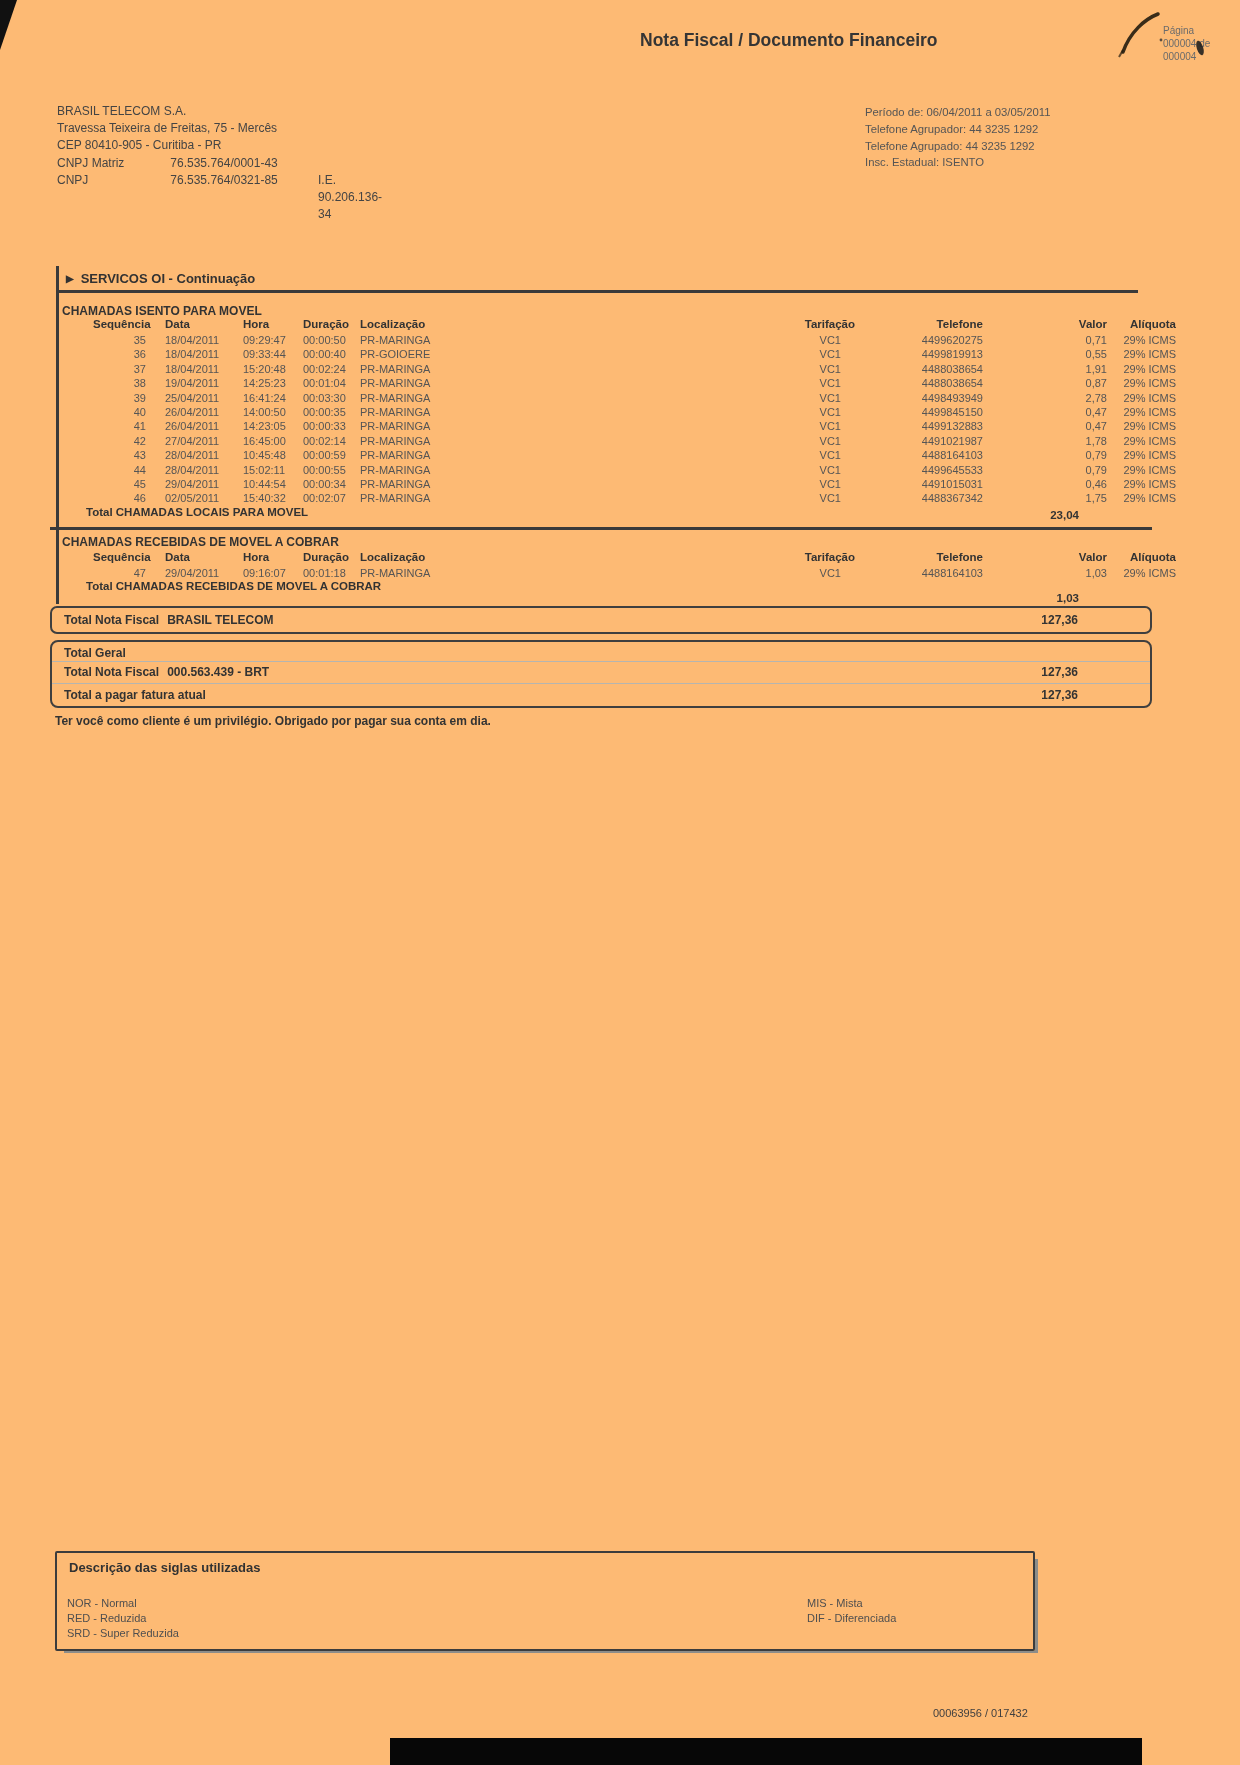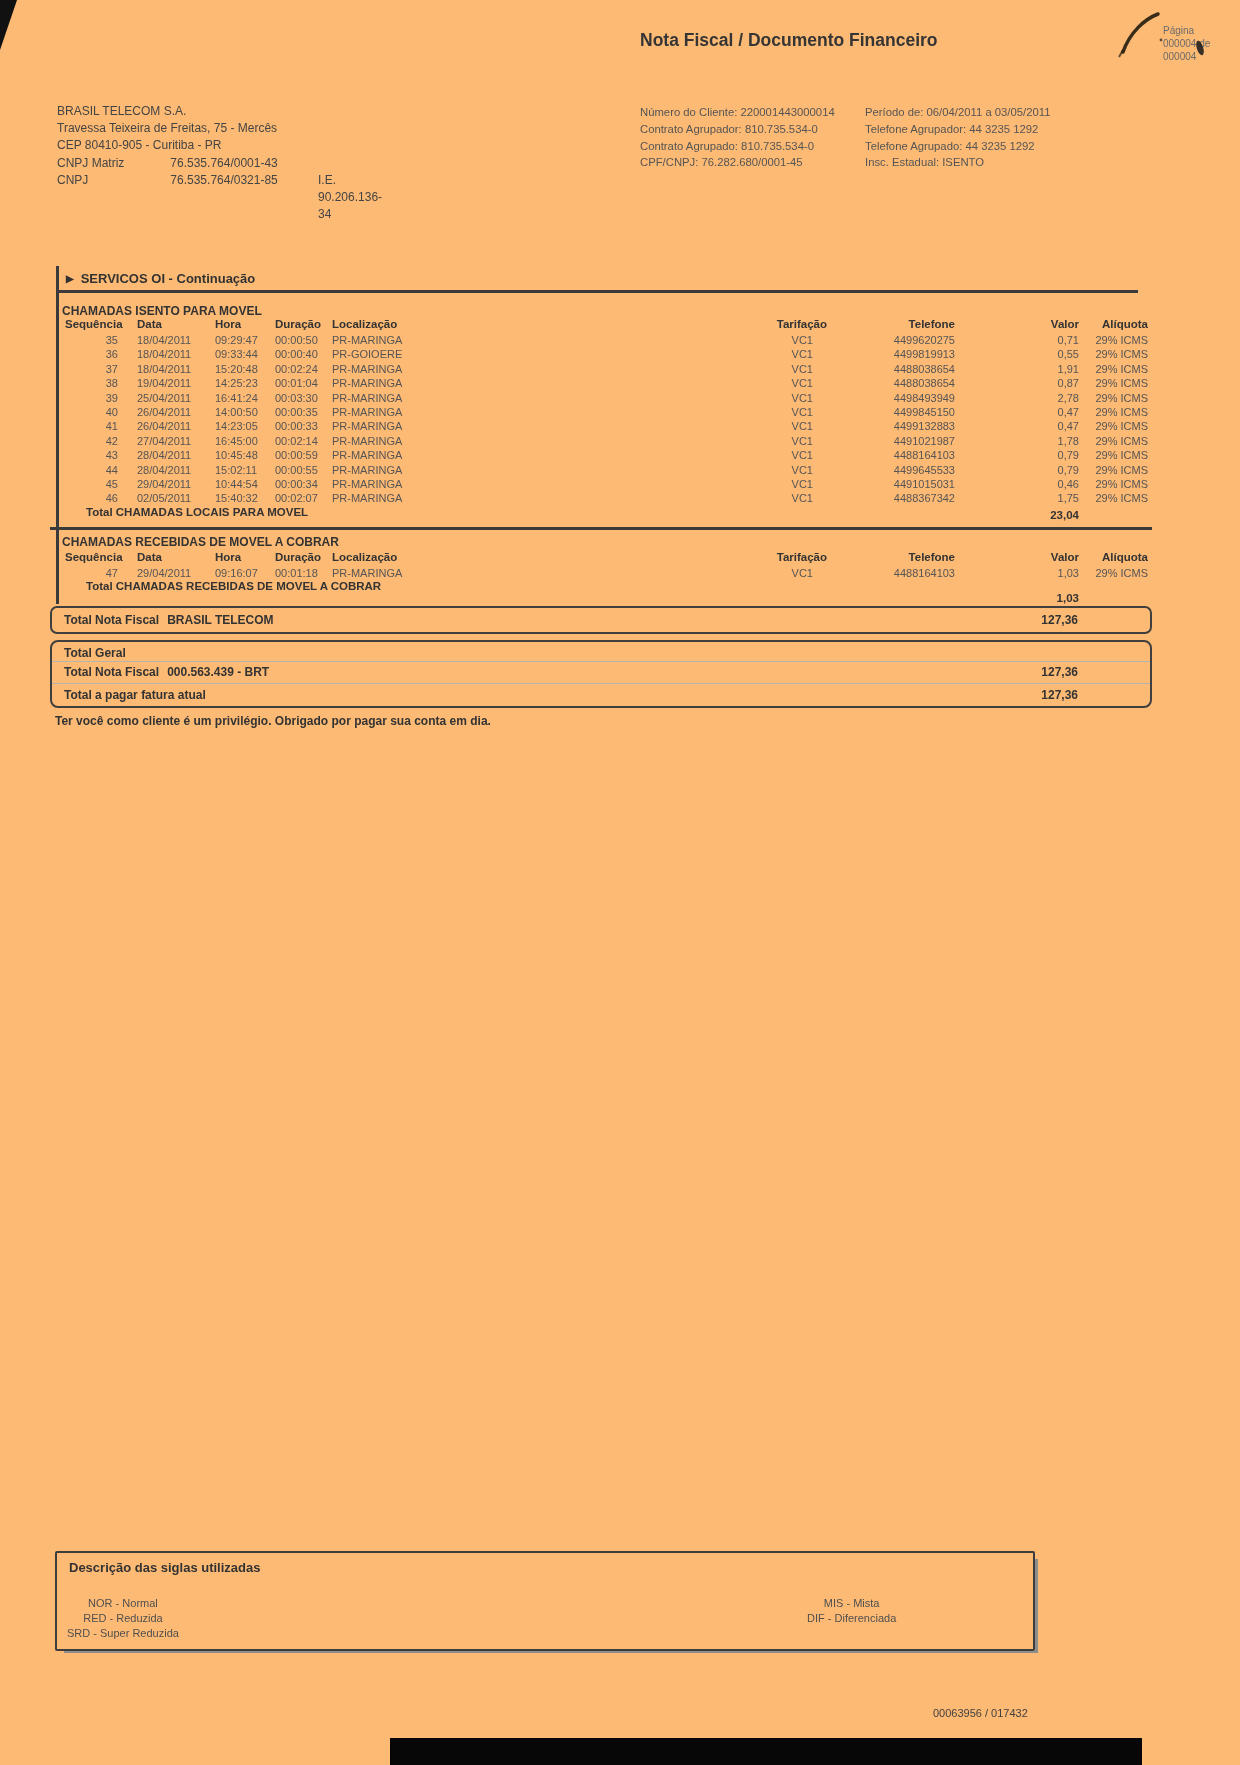--- a/index.html
+++ b/index.html
@@ -22,21 +22,21 @@
   .cust-a{left:640px;} .cust-b{left:865px;}
 
   
   .vbar{left:56px;top:266px;width:2.5px;height:338px;background:#3a3a3a;}
   .sec-title{left:66px;top:271px;font-size:13px;font-weight:bold;color:#323232;}
   .arrow{font-size:10px;margin-right:7px;position:relative;top:-1px;}
   .rule{left:56px;top:290px;width:1082px;height:2.5px;background:#3a3a3a;}
   .tbl-title{font-size:12px;font-weight:bold;color:#333;}
   .t1-title{left:62px;top:304px;} .t2-title{left:62px;top:535px;}
 
-  .thead,.trow{display:flex;}
+  .thead,.trow{display:flex;margin-left:28px;}
   .thead{font-size:11.5px;font-weight:bold;color:#333;height:13px;line-height:13px;}
   .thead1{left:62px;top:318px;} .thead2{left:62px;top:551px;}
   .rows{font-size:11px;color:#555;}
   .rows1{left:62px;top:333px;} .rows2{left:62px;top:566px;}
   .trow{height:14.4px;line-height:14.4px;}
   .c{display:block;box-sizing:border-box;white-space:nowrap;}
   .c0{width:56px;text-align:right;}
   .c1{width:82px;padding-left:19px;}
   .c2{width:63px;padding-left:15px;}
   .c3{width:59px;padding-left:12px;}
@@ -67,21 +67,21 @@
   .box2 .sep{position:absolute;left:0;width:100%;height:1px;background:#b5b5b0;}
   .box2 .sep1{top:19px;} .box2 .sep2{top:41px;}
   .box2 .bn{margin-left:8px;}
   .box2 .bv{position:absolute;right:72px;font-size:12px;font-weight:bold;color:#333;}
   .box2 .v2{top:23px;} .box2 .v3{top:46px;}
 
   .message{left:55px;top:714px;font-size:12px;font-weight:bold;color:#333;}
 
   
   .siglas{left:55px;top:1551px;width:980px;height:100px;border:2px solid #3c3c3c;border-radius:2px;
-          box-sizing:border-box;box-shadow:6px 5px 0 -3px #8d8d89;text-align:center;}
+          box-sizing:border-box;box-shadow:6px 5px 0 -3px #8d8d89;}
   .siglas .s-title{position:absolute;left:12px;top:7px;font-size:13px;font-weight:bold;color:#323232;}
   .s-col{position:absolute;top:43px;font-size:11px;line-height:15px;color:#4f4f4f;}
   .s-c1{left:10px;} .s-c2{left:230px;} .s-c3{left:750px;}
 
   .footer-code{left:933px;top:1707px;font-size:11px;color:#3f3f3f;}
   .black-bar{left:390px;top:1738px;width:752px;height:27px;background:#070707;}
 </style>
 </head>
 <body>
 
@@ -113,26 +113,20 @@
       <span class="lbl">CNPJ Matriz</span>
       <span>76.535.764/0001-43</span>
     </div>
     <div class="row5">
       <span class="lbl">CNPJ</span>
       <span>76.535.764/0321-85</span>
       <span class="ie">I.E. 90.206.136-34</span>
     </div>
   </div>
 
-  <div class="abs cust-col cust-a">
-    <div>Número do Cliente: 220001443000014</div>
-    <div>Contrato Agrupador: 810.735.534-0</div>
-    <div>Contrato Agrupado: 810.735.534-0</div>
-    <div>CPF/CNPJ: 76.282.680/0001-45</div>
-  </div>
   <div class="abs cust-col cust-b">
     <div>Período de: 06/04/2011 a 03/05/2011</div>
     <div>Telefone Agrupador: 44 3235 1292</div>
     <div>Telefone Agrupado: 44 3235 1292</div>
     <div>Insc. Estadual: ISENTO</div>
   </div>
 
   <div class="abs vbar"></div>
   <div class="abs sec-title">
     <span class="arrow">▶</span><span>SERVICOS OI - Continuação</span>

